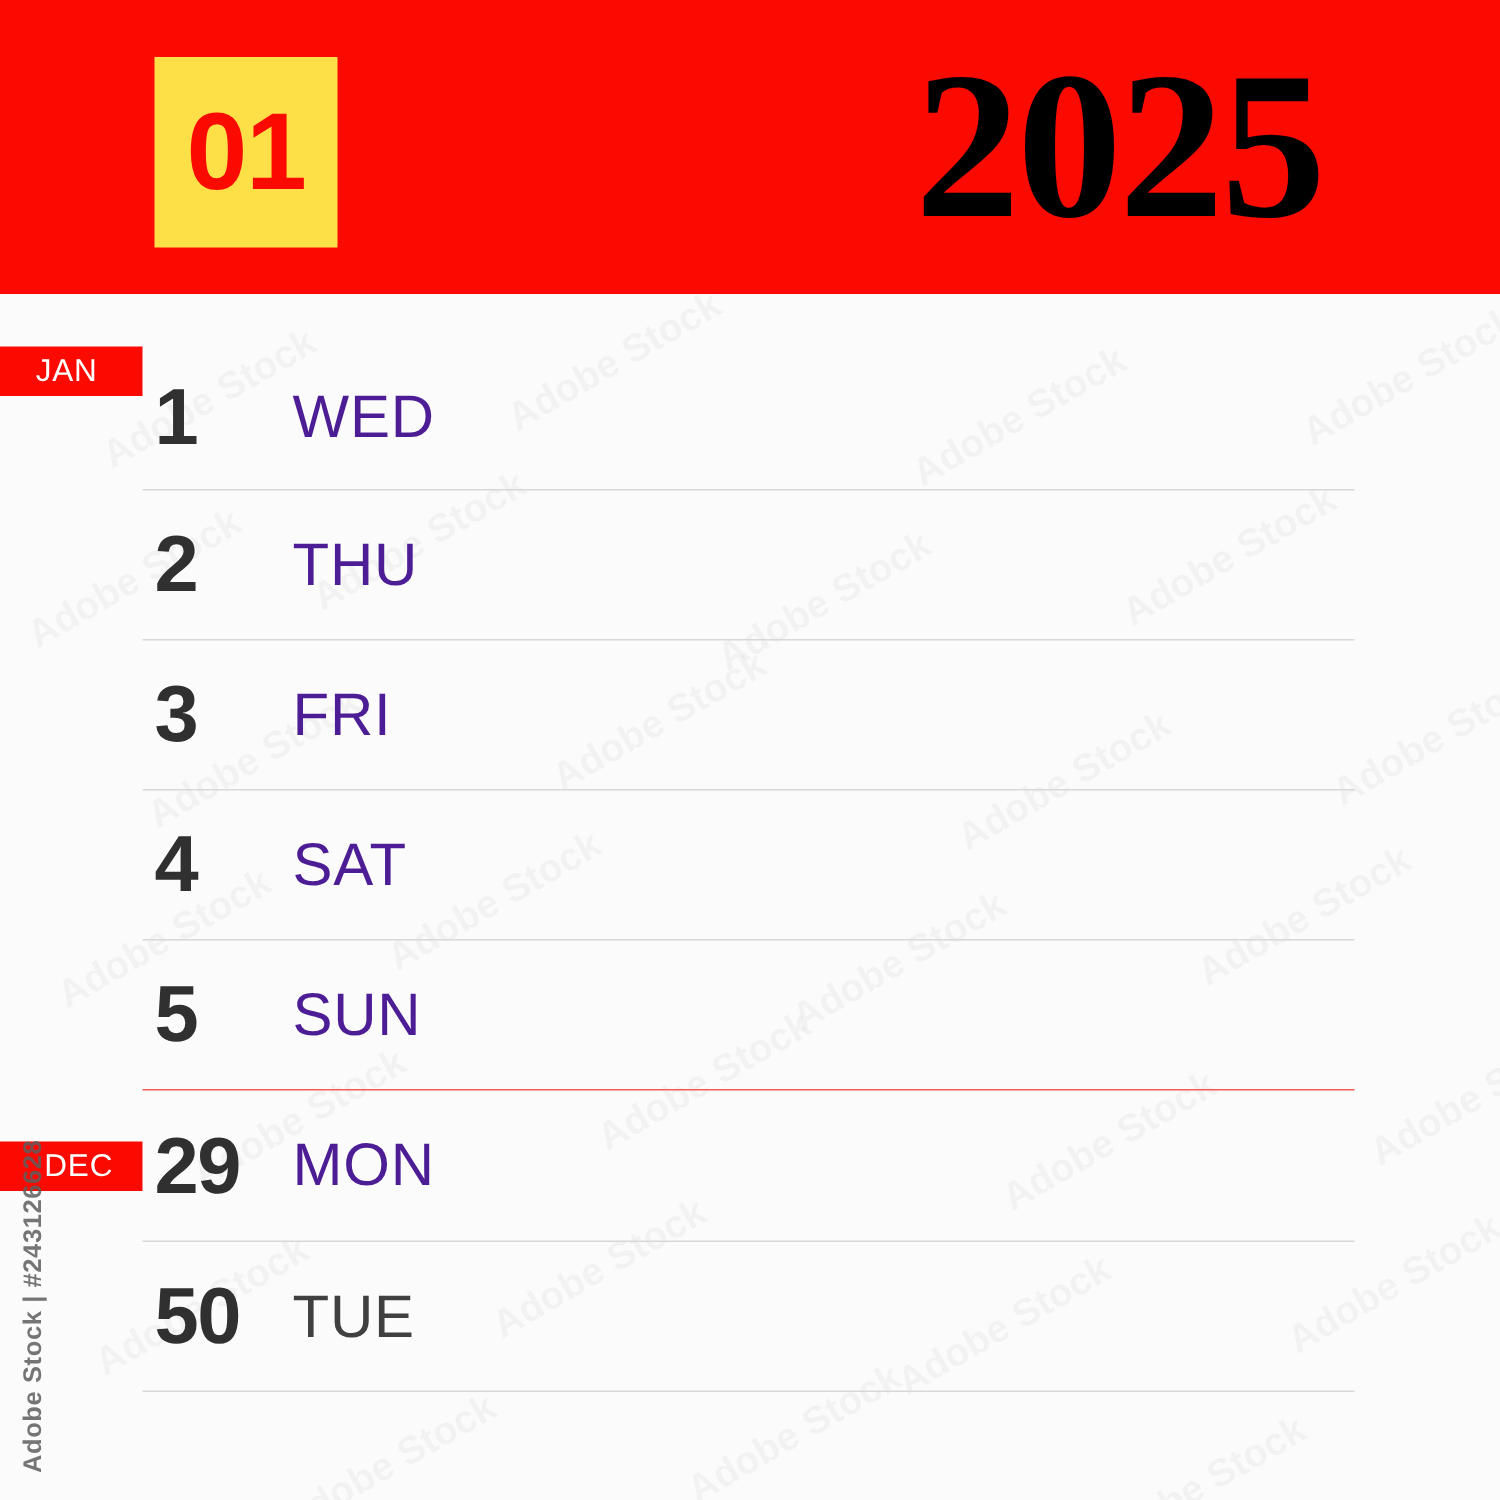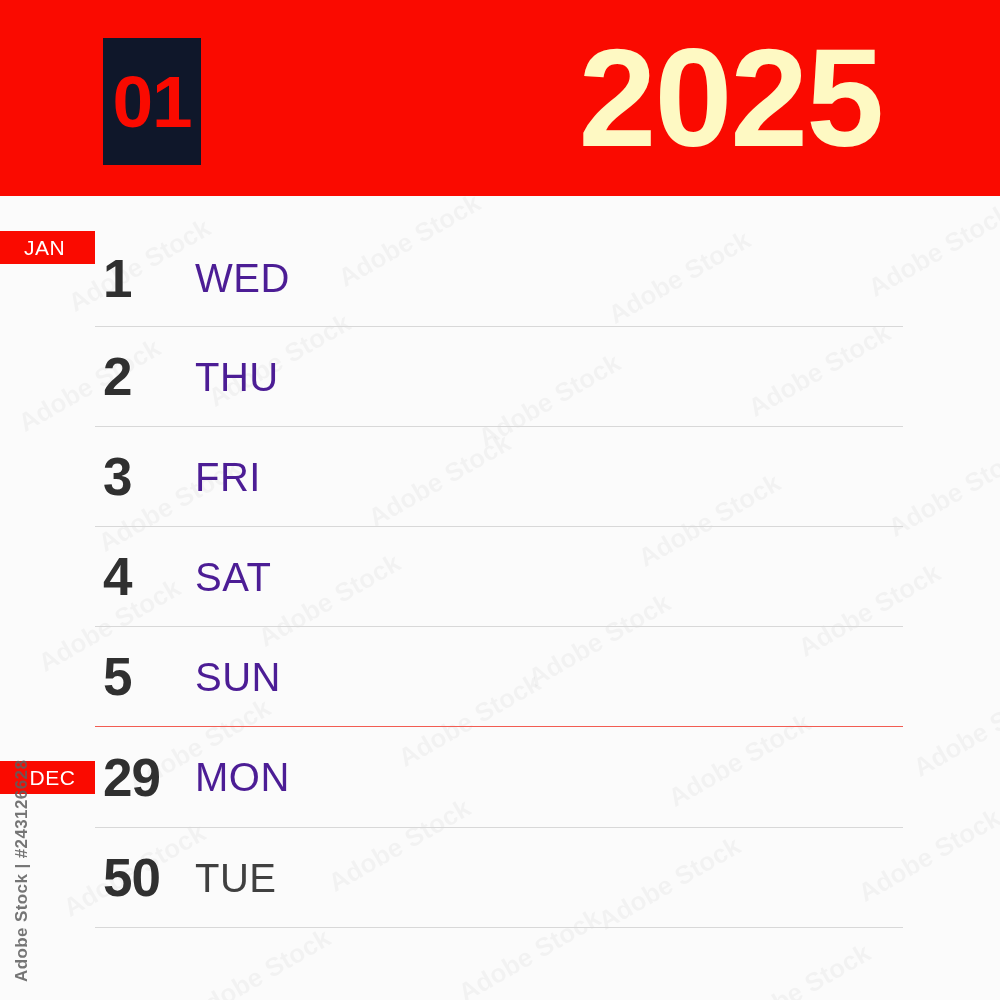--- a/index.html
+++ b/index.html
@@ -30,46 +30,46 @@
     width: 1000px;
     height: 196px;
     background: #fa0a00;
     overflow: visible;
   }
 
   .day-badge {
     position: absolute;
     left: 103px;
     top: 38px;
-    width: 98px;
+    width: 122px;
     height: 127px;
-    background: #0f172a;
+    background: #fde047;
     display: flex;
     align-items: center;
     justify-content: center;
   }
   .day-badge-number {
     color: #fa0a00;
     font-size: 73px;
     font-weight: bold;
     line-height: 1;
     letter-spacing: -1px;
     font-family: "Liberation Sans", "DejaVu Sans", sans-serif;
   }
 
   .year-label {
     position: absolute;
     right: 118px;
     top: 28px;
-    color: #fef9c3;
+    color: #000000;
     font-size: 140px;
     font-weight: bold;
     line-height: 140px;
     letter-spacing: -2px;
-    font-family: Liberation Sans, sans-serif;
+    font-family: Liberation Serif, serif;
   }
 
   
   .month-tab {
     position: absolute;
     left: 0;
     width: 95px;
     height: 33px;
     background: #fa0a00;
     color: #ffffff;

